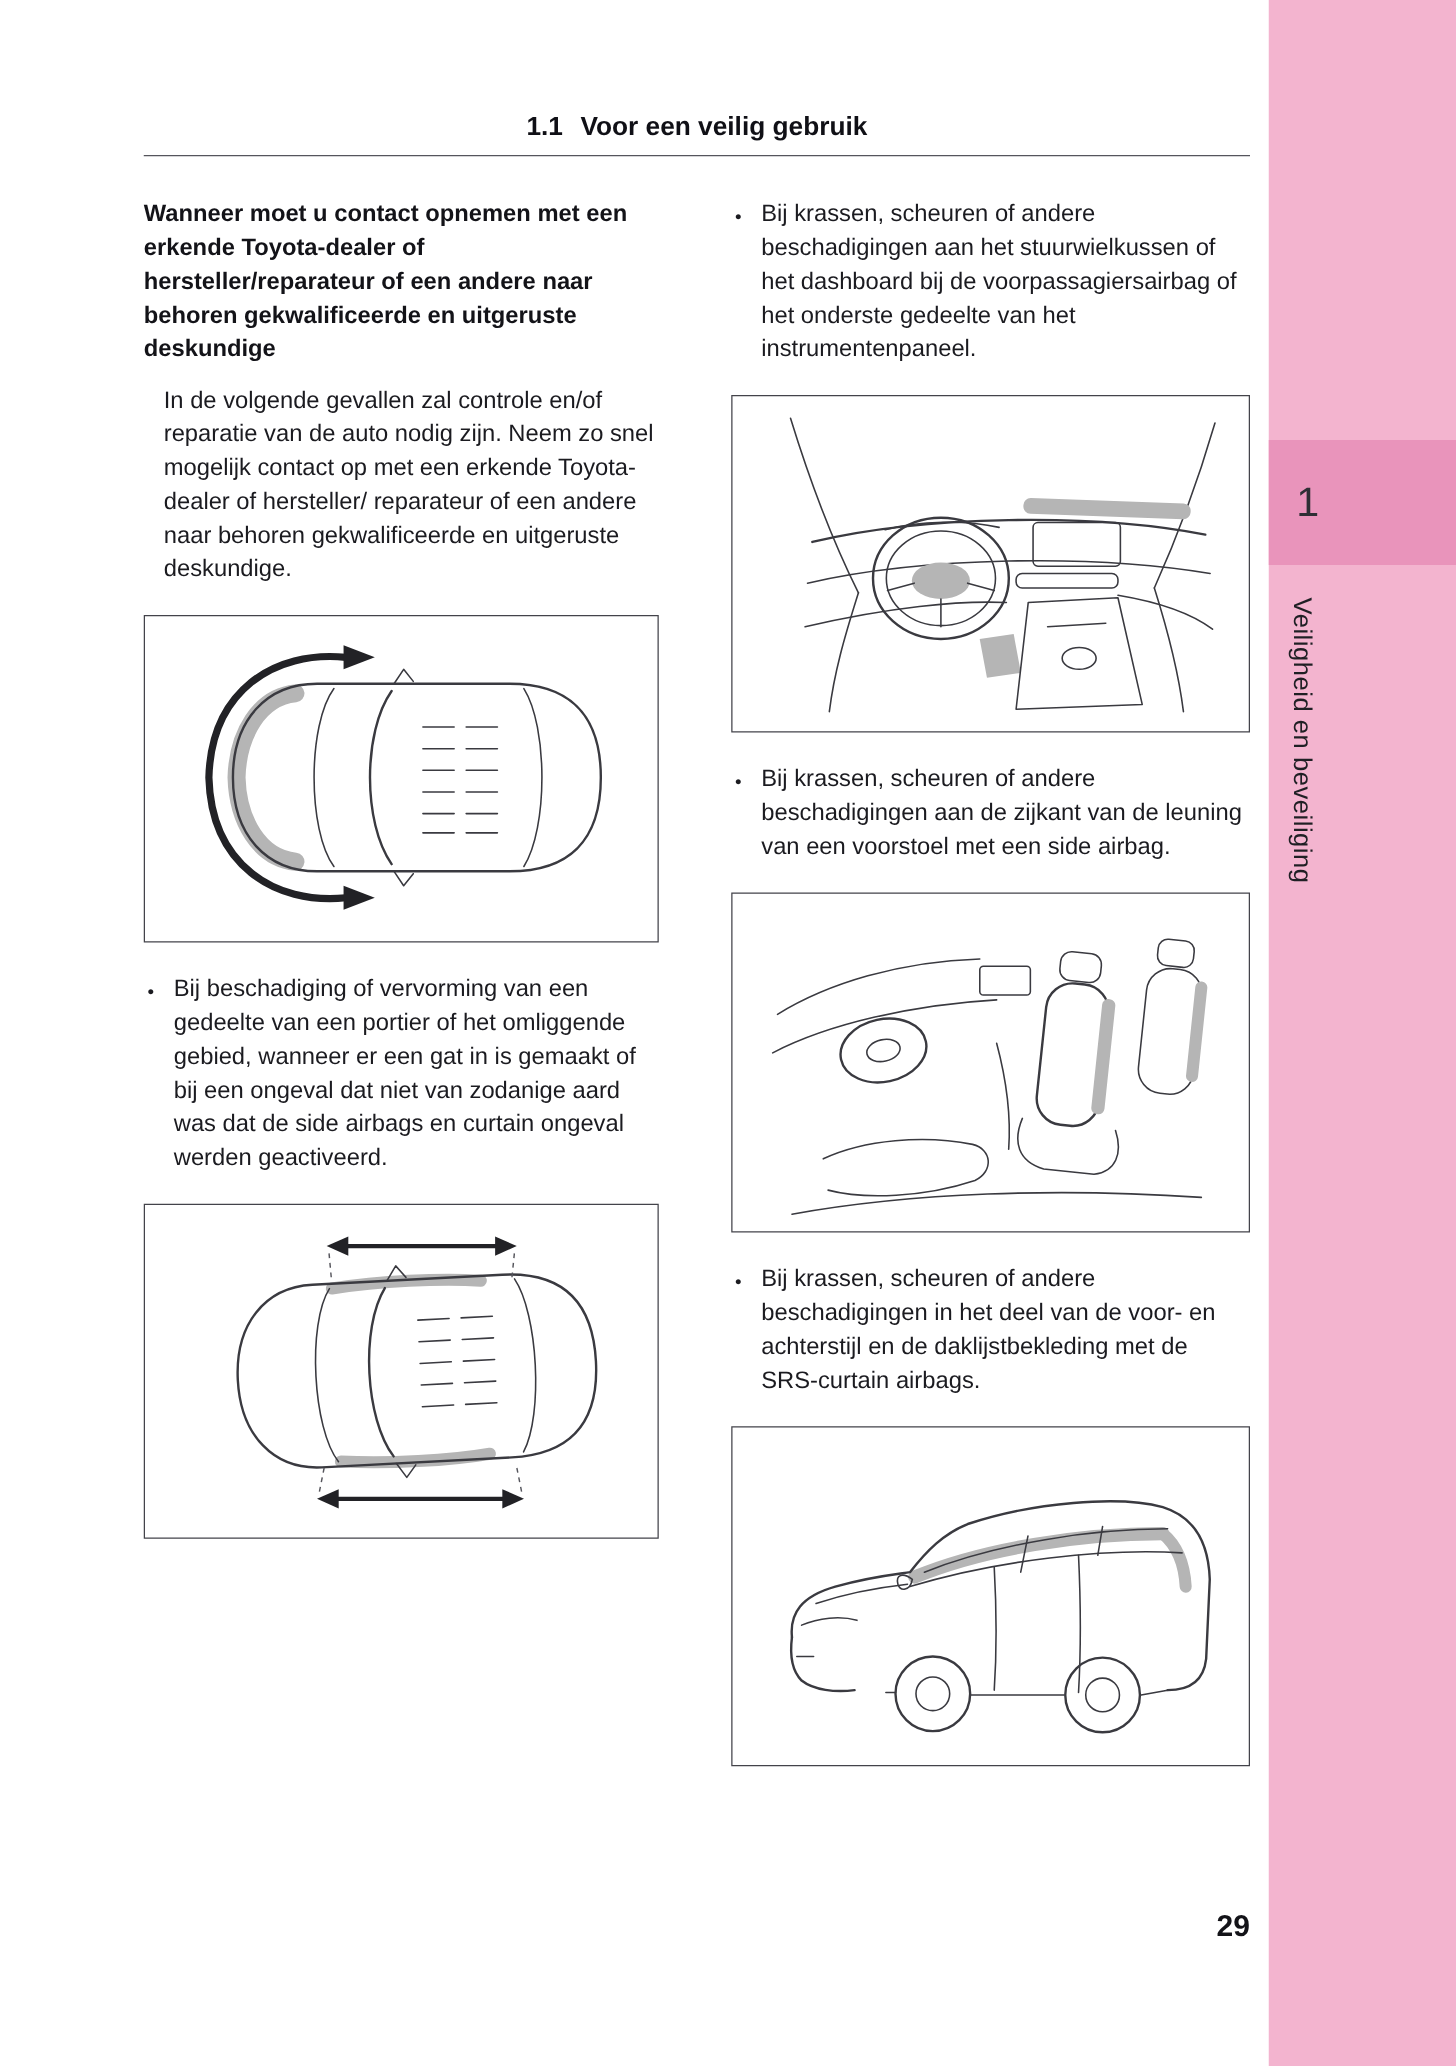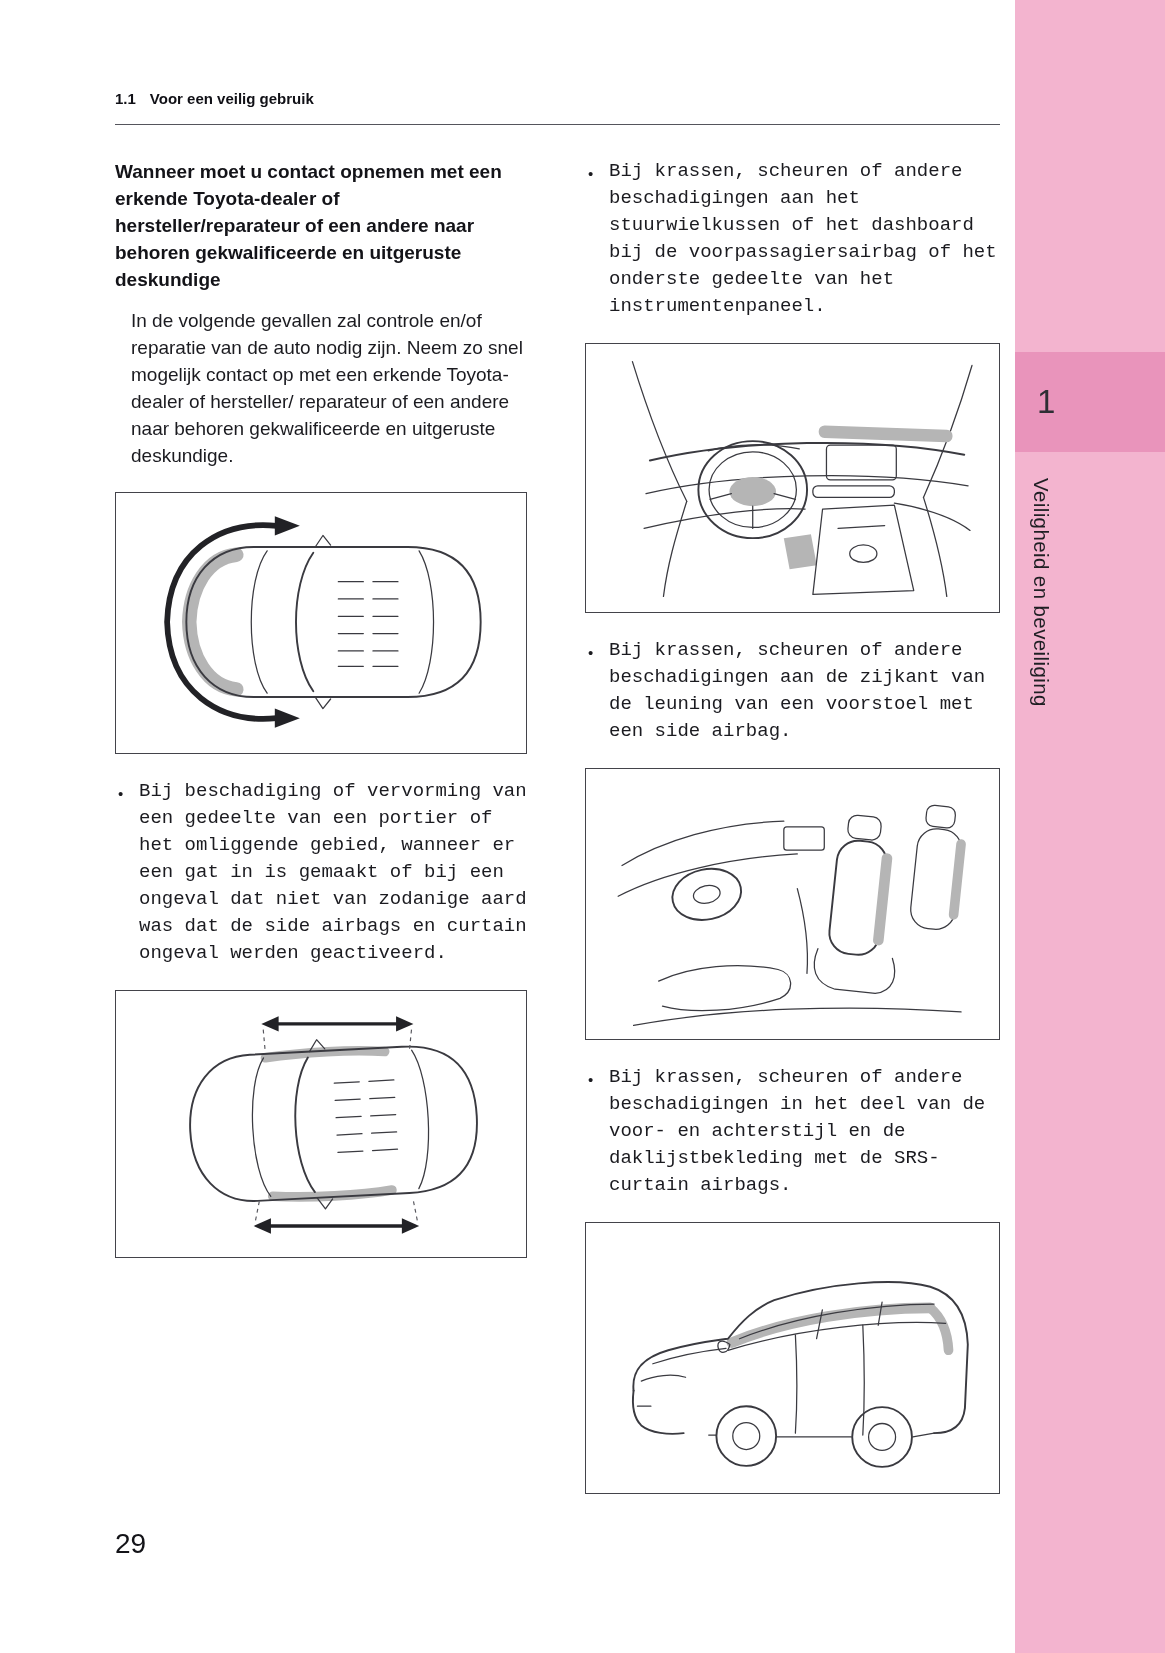--- a/index.html
+++ b/index.html
@@ -21,36 +21,36 @@
   .sidebar{position:absolute;top:0;right:0;width:150px;height:1653px;background:var(--sidebar-pink);}
   .chapter-box{position:absolute;top:352px;left:0;width:150px;height:100px;background:var(--chapter-box-pink);display:flex;align-items:center;}
   .chapter-box span{font-size:33px;font-weight:500;color:#2e2e34;padding-left:22px;}
   .chapter-title{
     position:absolute;top:478px;left:14px;
     writing-mode:vertical-rl;
     font-size:20.5px;color:#1f1f24;letter-spacing:0.4px;white-space:nowrap;
   }
 
   
-  .page-header{position:absolute;top:90px;left:115px;width:885px;text-align:left;font-weight:bold;font-size:15px;color:#101016;}
+  .page-header{position:absolute;top:90px;left:115px;width:885px;text-align:center;font-weight:bold;font-size:21px;color:#101016;}
   .page-header .sec-num{margin-right:14px;}
   .header-rule{position:absolute;top:124px;left:115px;width:885px;border-top:1.4px solid #55555c;}
 
   
   .col{position:absolute;top:158px;font-size:19px;line-height:27px;}
   .col-left{left:115px;width:412px;}
   .col-right{left:585px;width:415px;}
 
   .heading{font-size:19px;line-height:27px;font-weight:bold;margin:0 0 14px 0;color:#131318;}
   .para{margin:0 0 15px 16px;}
 
   .bullet{display:flex;margin:0 0 11px 0;}
   .bullet .dot{flex:0 0 24px;}
   .bullet .dot::before{content:"\2022";font-size:15px;position:relative;top:1px;left:3px;}
-  .bullet .bullet-text{flex:1;font-family:Liberation Mono, monospace;}
+  .bullet .bullet-text{flex:1;}
 
   figure.figure{
     margin:23px 0 24px 0;border:1.6px solid #43434a;background:#fff;
     display:flex;align-items:center;justify-content:center;padding:4px;
   }
   figure.figure svg{width:100%;height:100%;display:block;}
   .fig-a{height:262px;}
   .fig-b{height:270px;}
   .fig-c{height:272px;}
   .fig-d{height:268px;}
@@ -59,21 +59,21 @@
   
   svg .ln{stroke:#3a3a40;fill:none;stroke-width:2;stroke-linecap:round;stroke-linejoin:round;}
   svg .thin{stroke-width:1.3;}
   svg .hl{stroke:var(--figure-highlight-gray);fill:none;stroke-linecap:round;}
   svg .hlf{fill:var(--figure-highlight-gray);stroke:none;}
   svg .arrowline{stroke:#222226;fill:none;}
   svg .arrow{fill:#222226;stroke:none;}
   svg .dash{stroke:#55555c;stroke-width:1.2;stroke-dasharray:4 4;fill:none;}
 
   
-  .page-number{position:absolute;top:1528px;left:115px;width:885px;font-size:28px;font-weight:normal;color:#131318;}
+  .page-number{position:absolute;top:1528px;left:115px;width:885px;text-align:right;font-size:24px;font-weight:bold;color:#131318;}
 </style>
 </head>
 <body>
 
 <div class="page">
 
   <aside class="sidebar">
     <div class="chapter-box">
       <span>1</span>
     </div>

